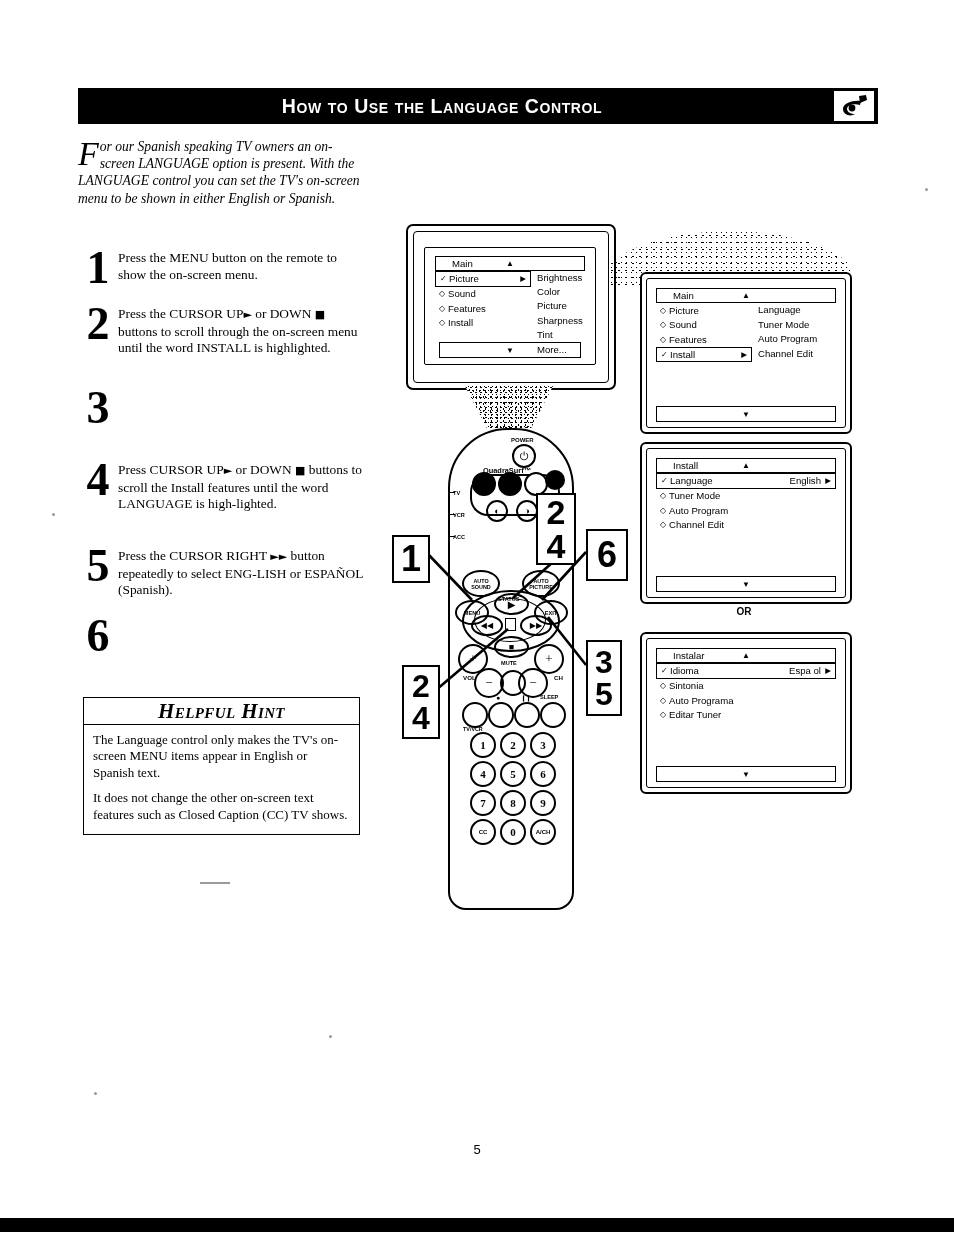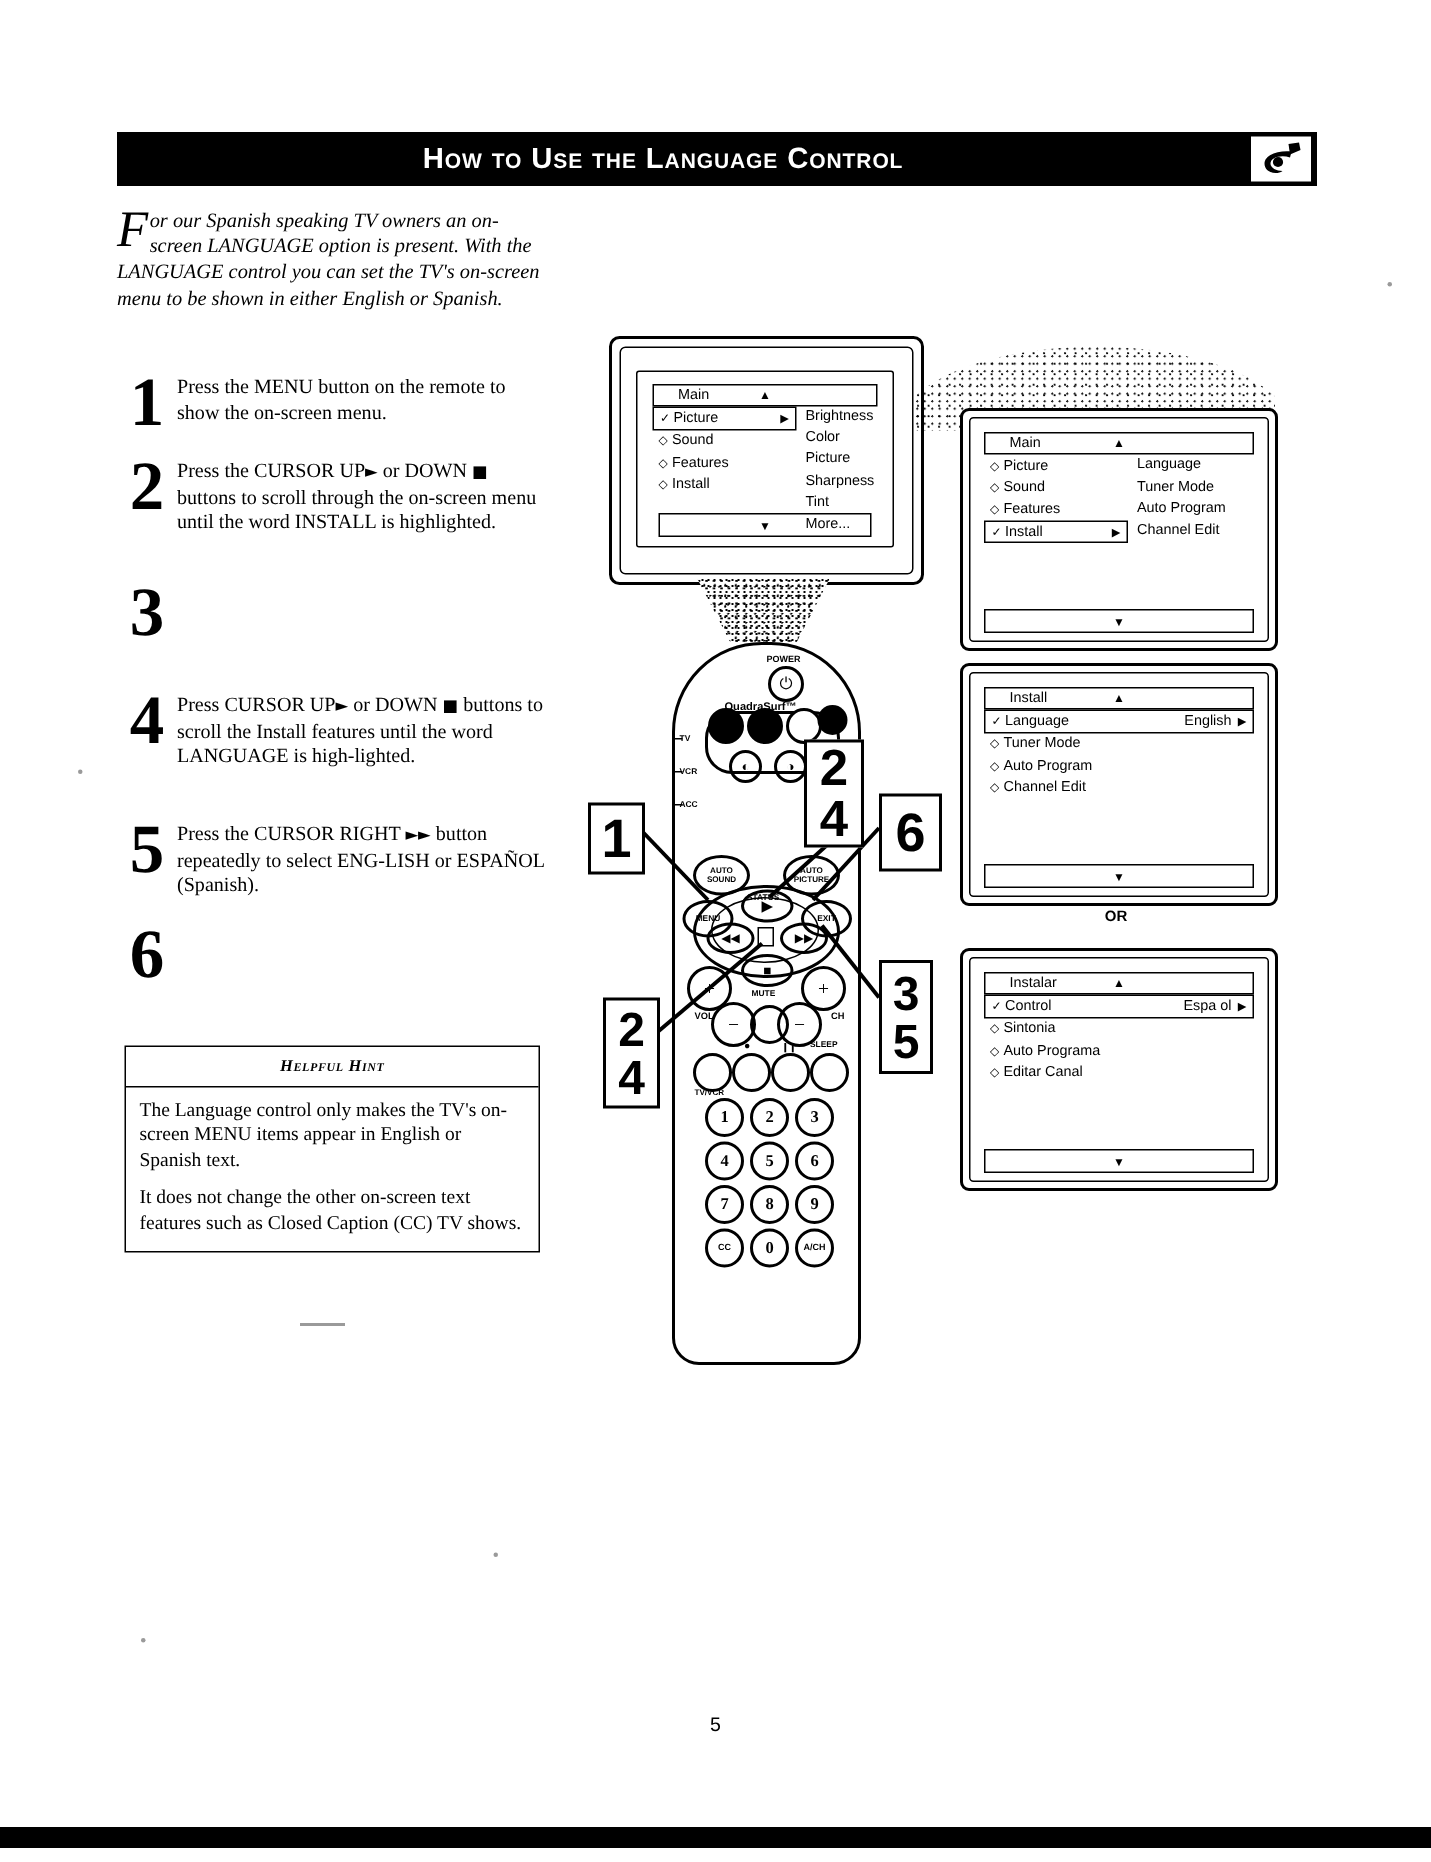--- a/index.html
+++ b/index.html
@@ -59,21 +59,21 @@
   .gly{font-family:"DejaVu Sans",sans-serif;font-size:11px;}
 
   
   .hint{
     position:absolute;left:83px;top:697px;width:275px;
     border:1.4px solid #000;
   }
   .hint-head{
     border-bottom:1.4px solid #000;height:26px;
     display:flex;align-items:center;justify-content:center;
-    font-style:italic;font-weight:bold;font-size:11px;
+    font-style:italic;font-weight:bold;font-size:21px;
     font-variant:small-caps;letter-spacing:.4px;
   }
   .hint-body{padding:7px 9px 9px 9px;}
   .hint-body p{margin:0 0 9px 0;font-size:13px;line-height:16.4px;}
   .hint-body p:last-child{margin-bottom:2px;}
 
   
   .tv{
     position:absolute;left:406px;top:224px;width:206px;height:162px;
     border:2.2px solid #000;border-radius:7px;background:#fff;
@@ -446,35 +446,35 @@
   <div class="osd osd4">
     <div class="osd-in"></div>
     <div class="osd-body">
       <div class="osd-title">
         <span>Instalar</span>
         <span class="up">▲</span>
       </div>
       <div class="osd-rows">
         <div class="osd-row sel">
           <span class="bullet">✓</span>
-          <span class="lbl">Control</span>
+          <span class="lbl">Idioma</span>
           <span class="val">Espa ol</span>
           <span class="rarr">▶</span>
         </div>
         <div class="osd-row">
           <span class="bullet">◇</span>
           <span class="lbl">Sintonia</span>
         </div>
         <div class="osd-row">
           <span class="bullet">◇</span>
           <span class="lbl">Auto Programa</span>
         </div>
         <div class="osd-row">
           <span class="bullet">◇</span>
-          <span class="lbl">Editar Canal</span>
+          <span class="lbl">Editar Tuner</span>
         </div>
       </div>
     </div>
     <div class="osd-foot">
       <span>▼</span>
     </div>
   </div>
 
   <div class="remote">
     <div class="rm-label rm-power-txt">POWER</div>

